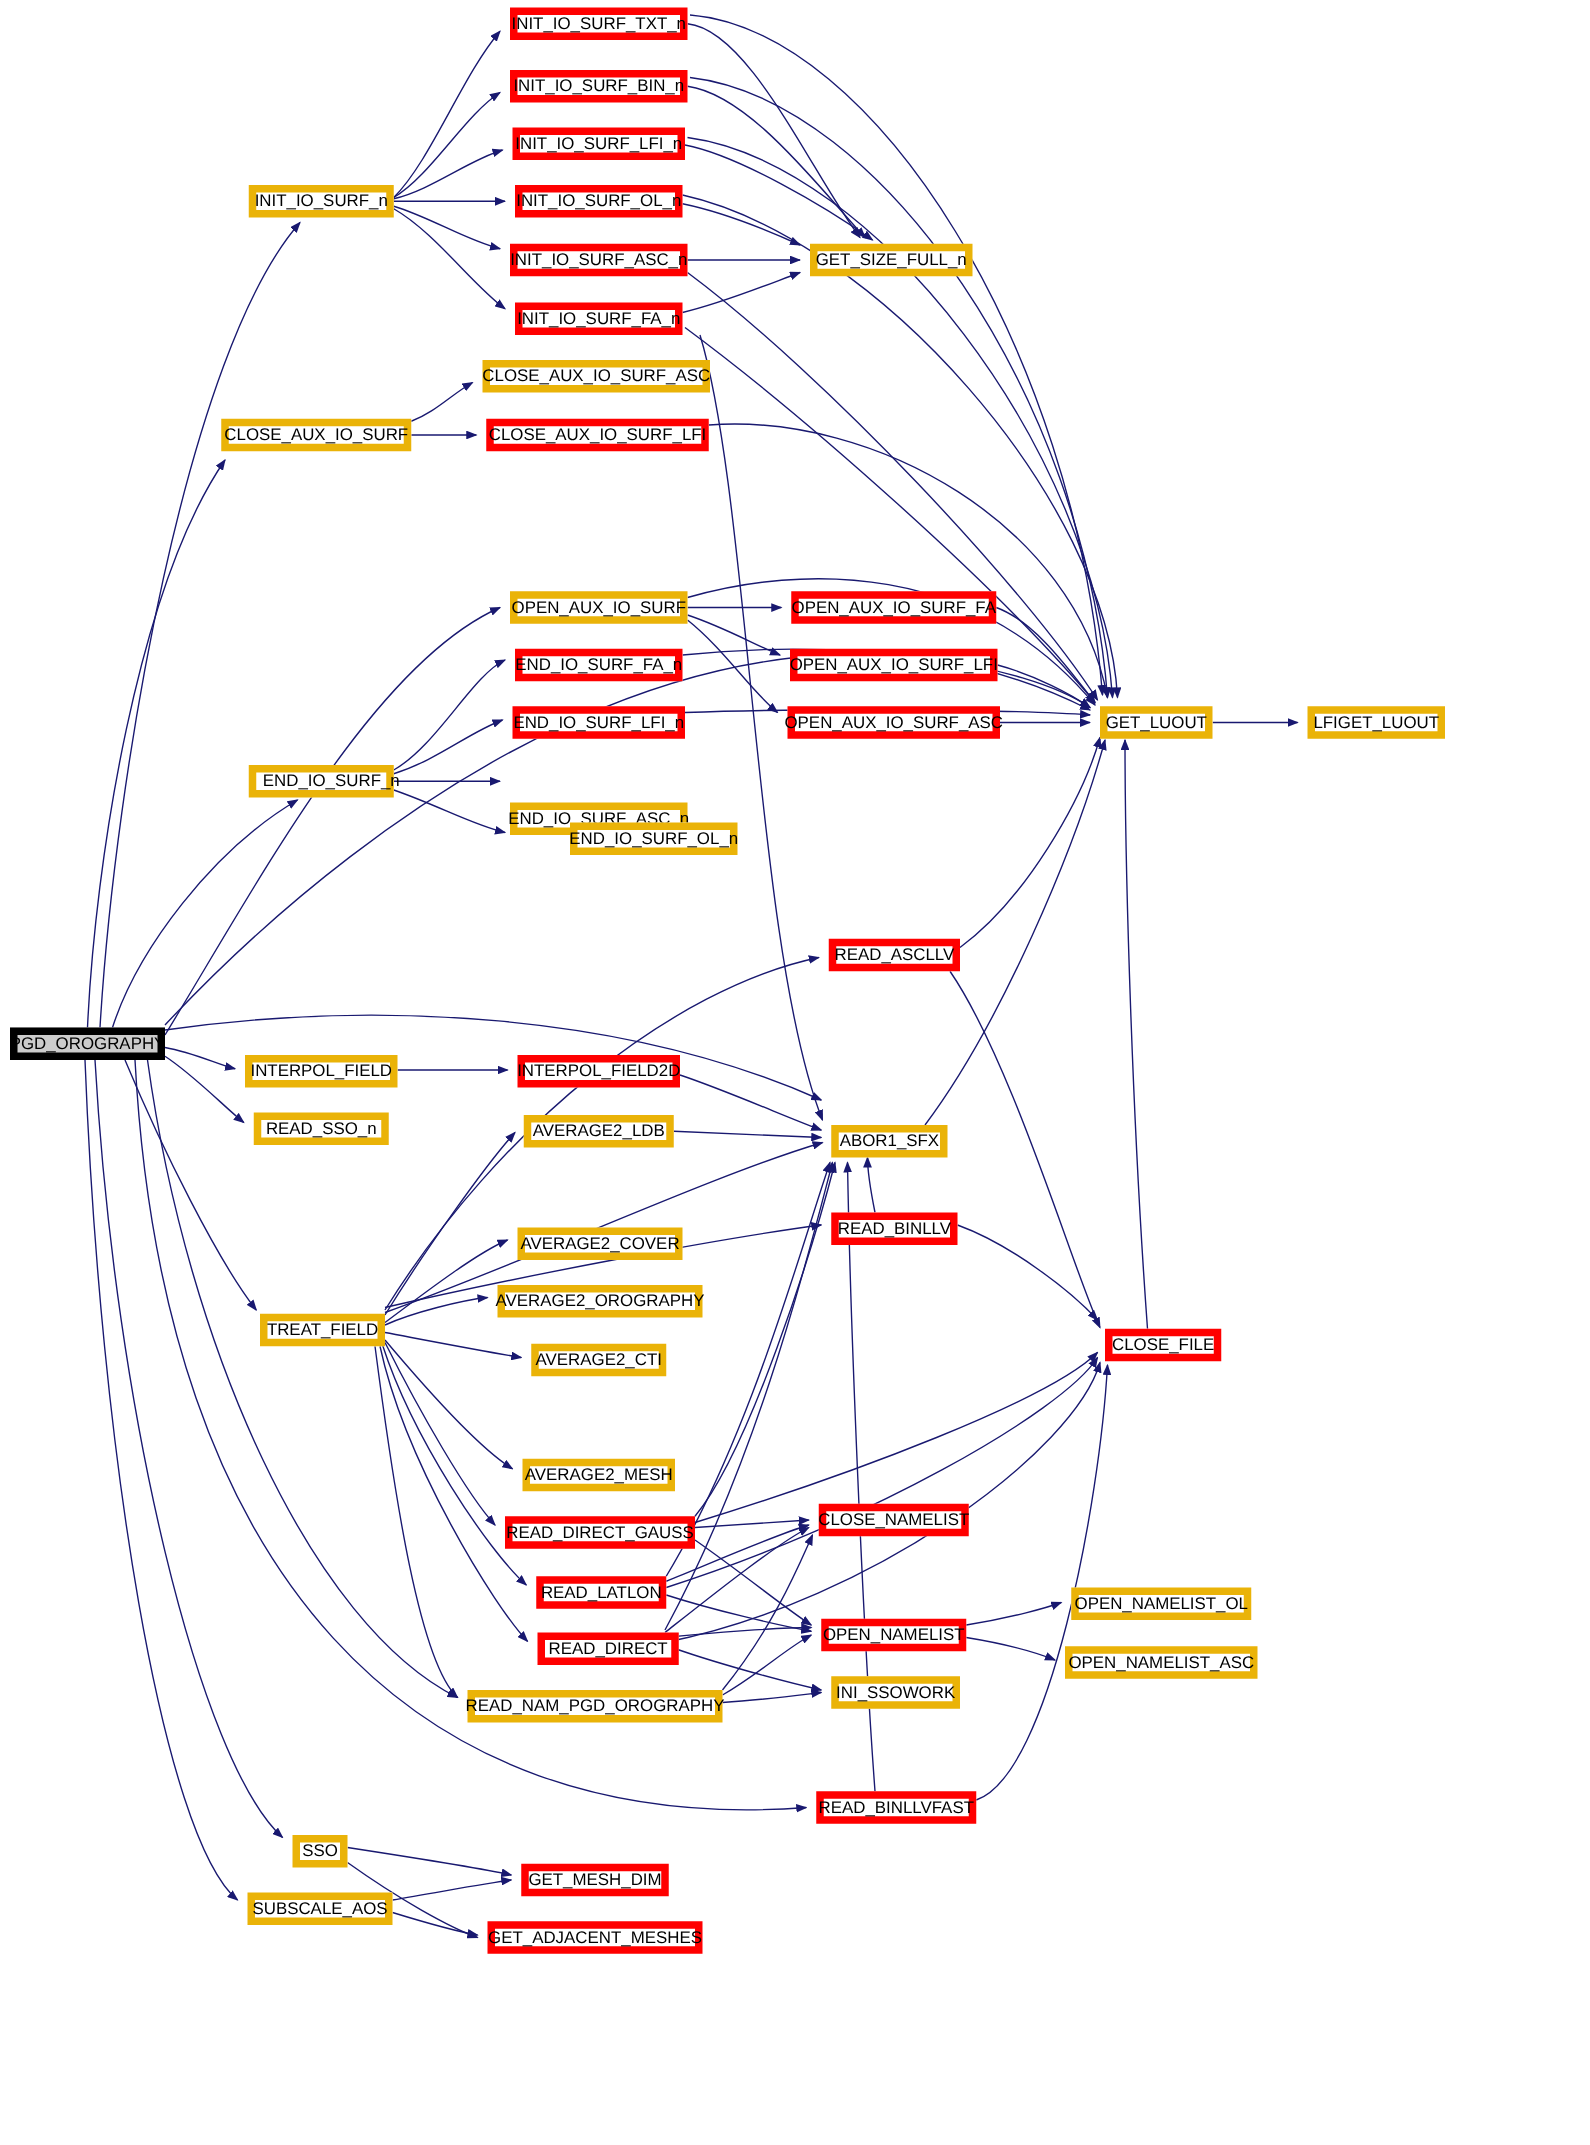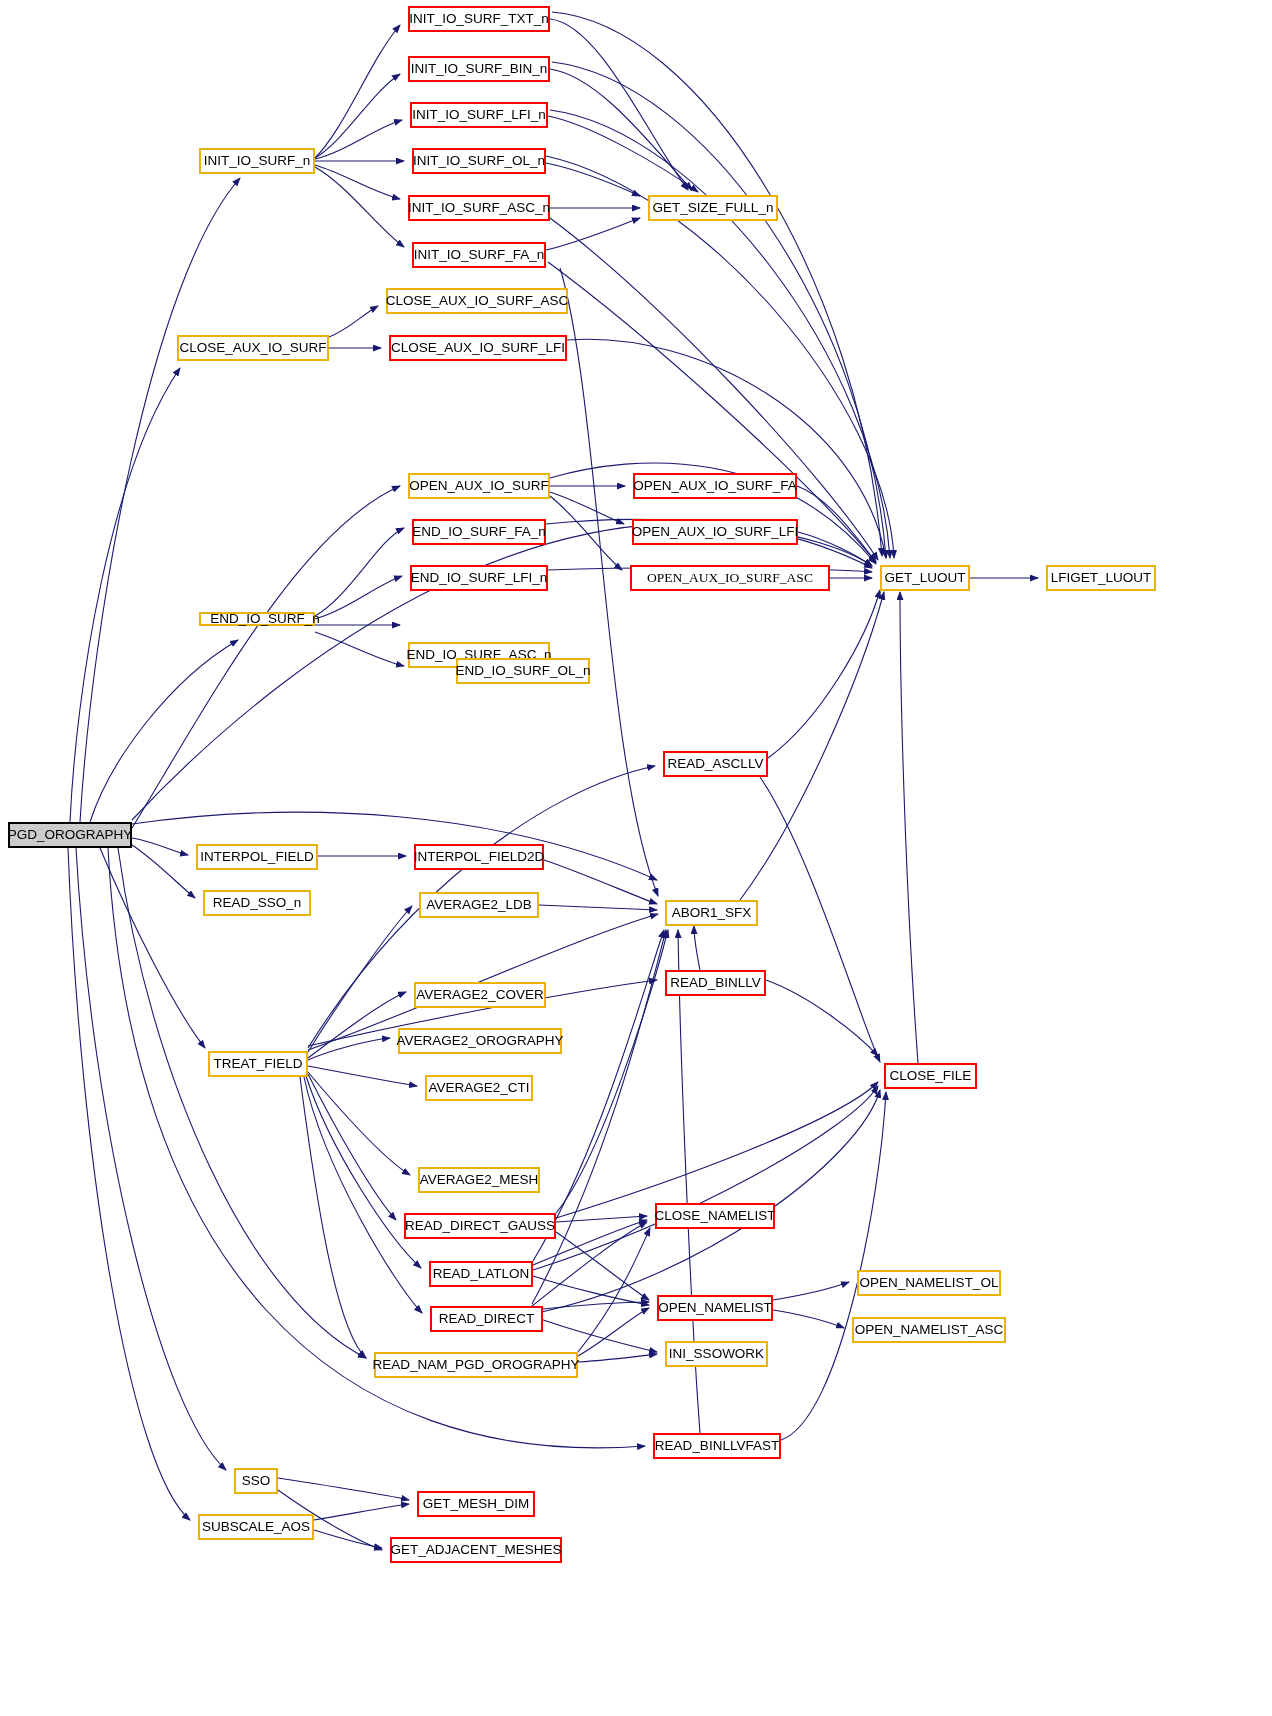--- a/index.html
+++ b/index.html
@@ -3,21 +3,21 @@
 <meta charset="utf-8">
 <title>PGD_OROGRAPHY call graph</title>
 <style>
   html,body{margin:0;padding:0;background:#ffffff;}
   body{font-family:"Liberation Sans", sans-serif;}
   #graph{position:relative;width:1272px;height:1716px;overflow:hidden;background:#fff;}
   svg#edges{position:absolute;left:0;top:0;width:1272px;height:1716px;}
   .node{
     position:absolute;
     box-sizing:border-box;
-    border:2px solid #eab308;
+    border:6px solid #eab308;
     background:#ffffff;
     color:#000000;
     font-size:13.5px;
     line-height:1;
     display:flex;
     align-items:center;
     justify-content:center;
     white-space:nowrap;
     letter-spacing:0px;
   }
@@ -139,26 +139,26 @@
       <div class="node red" style="left: 408px; top: 195px; width: 142px; height: 26px;">INIT_IO_SURF_ASC_n</div>
       <div class="node red" style="left: 412px; top: 242px; width: 134px; height: 26px;">INIT_IO_SURF_FA_n</div>
       <div class="node" style="left: 199px; top: 148px; width: 116px; height: 26px;">INIT_IO_SURF_n</div>
       <div class="node" style="left: 648px; top: 195px; width: 130px; height: 26px;">GET_SIZE_FULL_n</div>
       <div class="node" style="left: 386px; top: 288px; width: 182px; height: 26px;">CLOSE_AUX_IO_SURF_ASC</div>
       <div class="node red" style="left: 389px; top: 335px; width: 178px; height: 26px;">CLOSE_AUX_IO_SURF_LFI</div>
       <div class="node" style="left: 177px; top: 335px; width: 152px; height: 26px;">CLOSE_AUX_IO_SURF</div>
       <div class="node" style="left: 408px; top: 473px; width: 142px; height: 26px;">OPEN_AUX_IO_SURF</div>
       <div class="node red" style="left: 633px; top: 473px; width: 164px; height: 26px;">OPEN_AUX_IO_SURF_FA</div>
       <div class="node red" style="left: 632px; top: 519px; width: 166px; height: 26px;">OPEN_AUX_IO_SURF_LFI</div>
-      <div class="node red" style="left: 630px; top: 565px; width: 200px; height: 26px; font-family: Liberation Serif, serif;">OPEN_AUX_IO_SURF_ASC</div>
+      <div class="node red" style="left: 630px; top: 565px; width: 170px; height: 26px;">OPEN_AUX_IO_SURF_ASC</div>
       <div class="node red" style="left: 412px; top: 519px; width: 134px; height: 26px;">END_IO_SURF_FA_n</div>
       <div class="node red" style="left: 410px; top: 565px; width: 138px; height: 26px;">END_IO_SURF_LFI_n</div>
       <div class="node" style="left: 408px; top: 612px; width: 142px; height: 26px; margin-top: 30px;">END_IO_SURF_ASC_n</div>
       <div class="node" style="left: 412px; top: 658px; width: 134px; height: 26px; margin-left: 44px;">END_IO_SURF_OL_n</div>
-      <div class="node" style="left: 199px; top: 612px; width: 116px; height: 14px; padding-left: 16px;">END_IO_SURF_n</div>
+      <div class="node" style="left: 199px; top: 612px; width: 116px; height: 26px; padding-left: 16px;">END_IO_SURF_n</div>
       <div class="node" style="left: 880px; top: 565px; width: 90px; height: 26px;">GET_LUOUT</div>
       <div class="node" style="left: 1046px; top: 565px; width: 110px; height: 26px;">LFIGET_LUOUT</div>
       <div class="node red" style="left: 663px; top: 751px; width: 105px; height: 26px;">READ_ASCLLV</div>
       <div class="node root" style="left: 8px; top: 822px; width: 124px; height: 26px;">PGD_OROGRAPHY</div>
       <div class="node" style="left: 196px; top: 844px; width: 122px; height: 26px;">INTERPOL_FIELD</div>
       <div class="node red" style="left: 414px; top: 844px; width: 130px; height: 26px;">INTERPOL_FIELD2D</div>
       <div class="node" style="left: 203px; top: 890px; width: 108px; height: 26px;">READ_SSO_n</div>
       <div class="node" style="left: 419px; top: 892px; width: 120px; height: 26px;">AVERAGE2_LDB</div>
       <div class="node" style="left: 665px; top: 900px; width: 93px; height: 26px;">ABOR1_SFX</div>
       <div class="node red" style="left: 665px; top: 970px; width: 101px; height: 26px;">READ_BINLLV</div>

